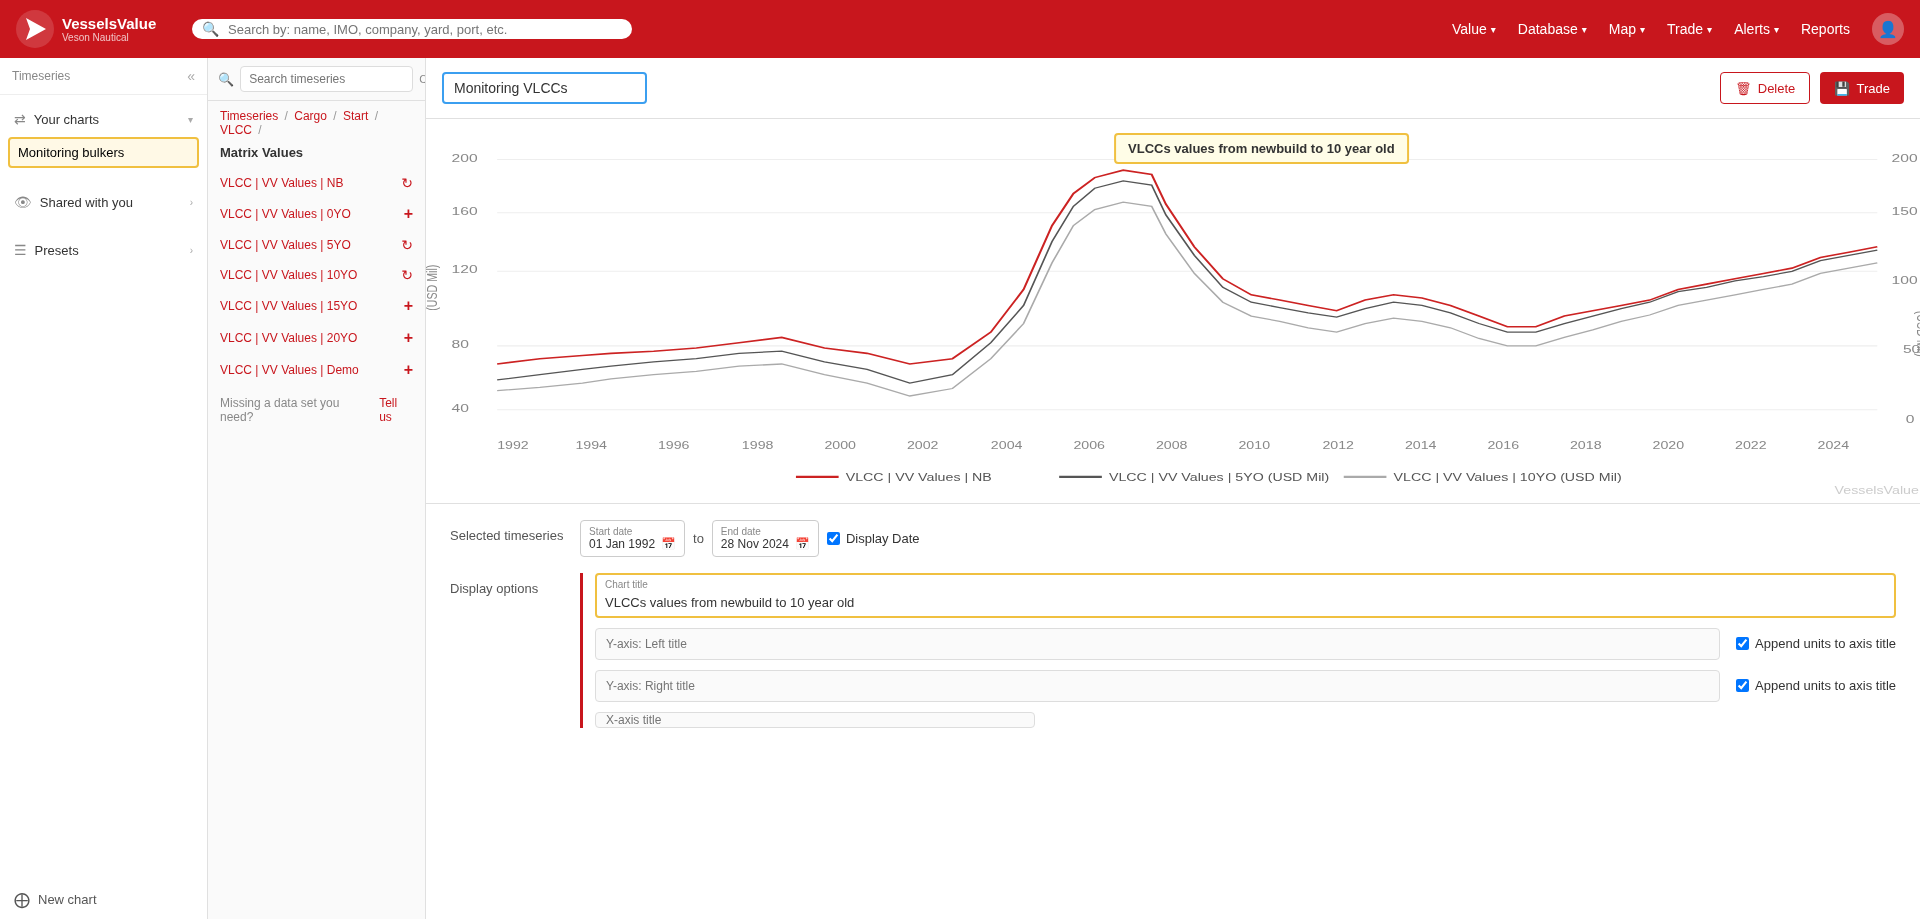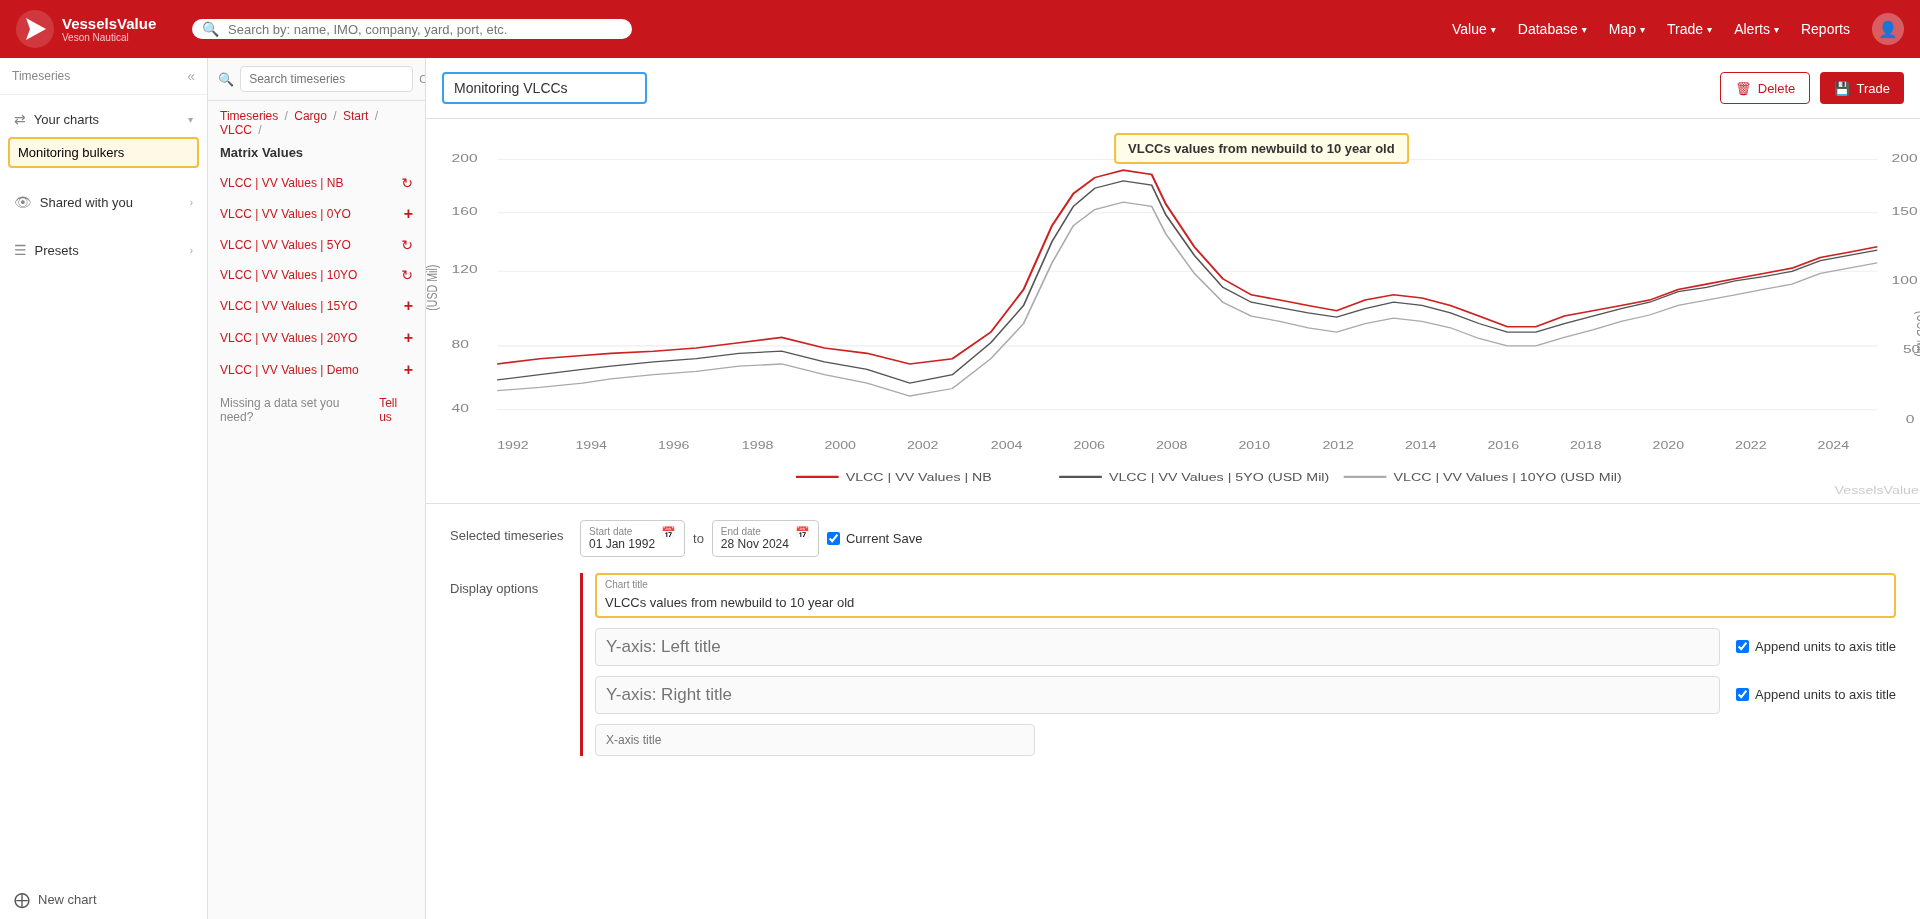--- a/index.html
+++ b/index.html
@@ -302,21 +302,21 @@
       display: flex;
       align-items: center;
       gap: 8px;
     }
     .date-field {
       border: 1px solid #ccc;
       border-radius: 4px;
       padding: 5px 8px;
       font-size: 12px;
       display: flex;
-      align-items: flex-start;
+      align-items: flex-end;
       gap: 6px;
       background: white;
       cursor: pointer;
     }
     .date-field .cal-icon { color: #888; }
     .date-to { color: #555; font-size: 13px; }
     .current-date-check {
       display: flex;
       align-items: center;
       gap: 6px;
@@ -349,37 +349,37 @@
     .axis-row {
       display: flex;
       align-items: center;
       gap: 16px;
     }
     .axis-input {
       flex: 1;
       border: 1px solid #ddd;
       border-radius: 4px;
       padding: 8px 10px;
-      font-size: 17px;
+      font-size: 12px;
       color: #999;
       outline: none;
       background: #fafafa;
     }
     .axis-check {
       display: flex;
       align-items: center;
       gap: 6px;
       font-size: 13px;
       color: #333;
       white-space: nowrap;
     }
     .x-axis-input {
       border: 1px solid #ddd;
       border-radius: 4px;
-      padding: 8px 10px;
+      padding: 0 10px;
       font-size: 12px;
       color: #999;
       outline: none;
       background: #fafafa;
       width: 440px;
     }
     .chart-tooltip-box {
       position: absolute;
       top: 14px;
       left: 50%;
@@ -628,21 +628,21 @@
             <span class="date-to">to</span>
             <div class="date-field">
               <div>
                 <div style="font-size:10px;color:#888;">End date</div>
                 <div style="font-size:12px;color:#333;">28 Nov 2024</div>
               </div>
               <span class="cal-icon">📅</span>
             </div>
             <div class="current-date-check">
               <input type="checkbox" checked="" style="">
-              <span>Current Save</span>
+              <span>Display Date</span>
             </div>
           </div>
         </div>
       </div>
 
       <div class="options-row">
         <div class="options-label">Display options</div>
         <div class="options-content display-left-border">
 
           <div class="chart-title-field-wrap">

